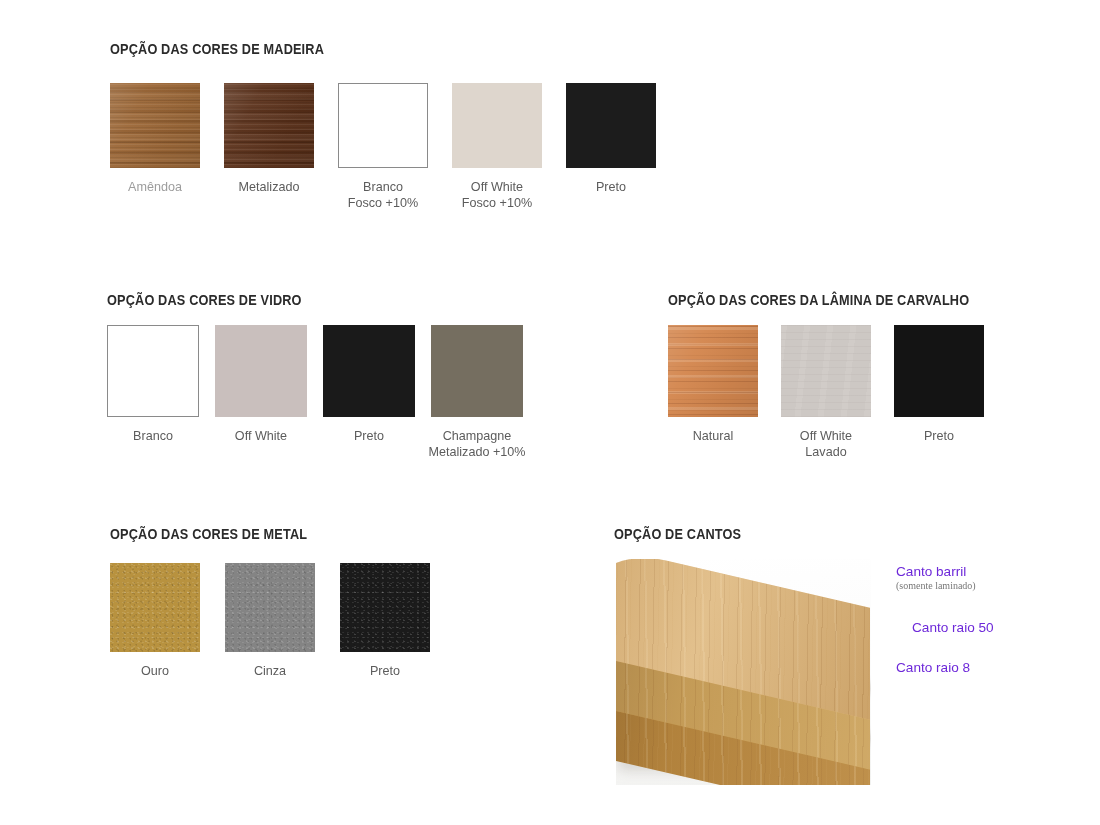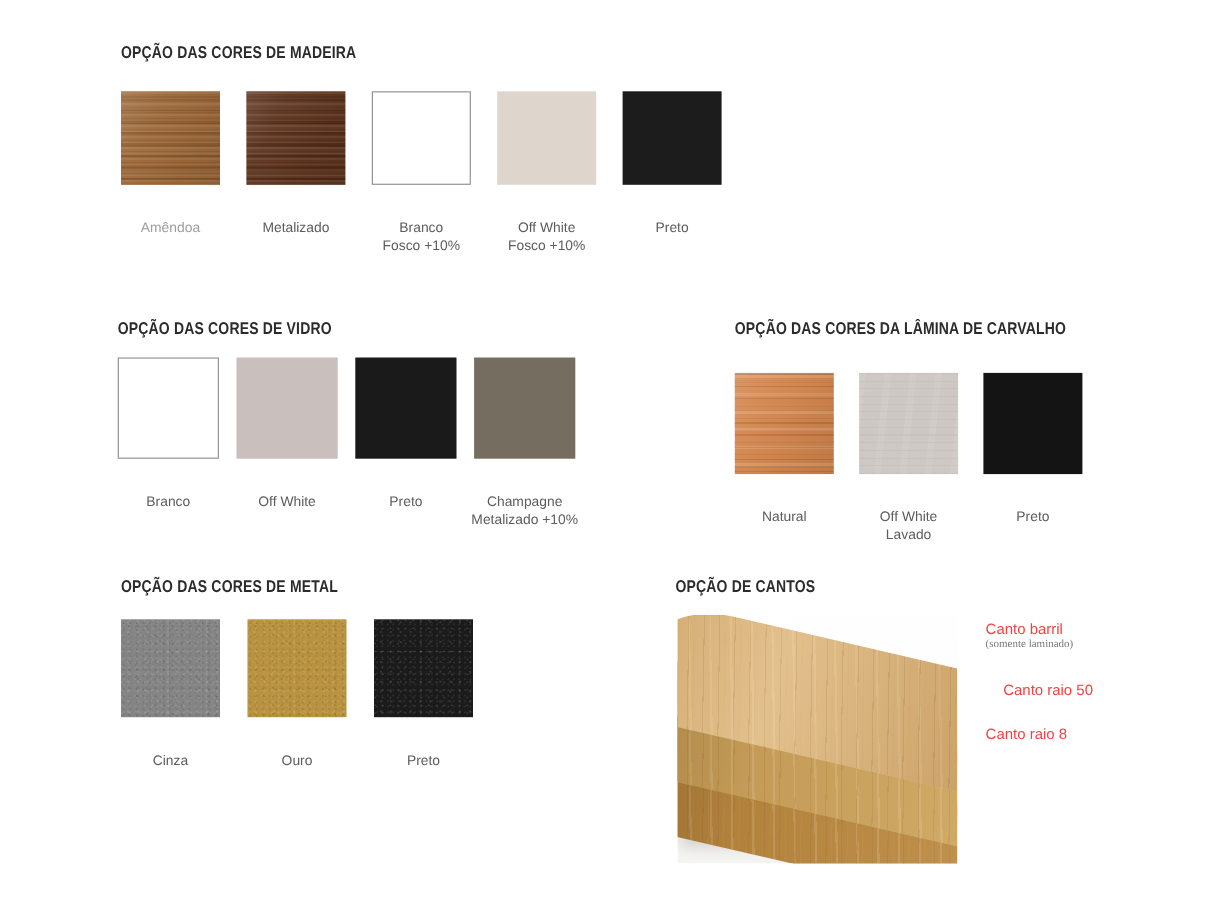--- a/index.html
+++ b/index.html
@@ -29,21 +29,20 @@
 
   .swatch-row {
     position: absolute;
     display: flex;
   }
 
   .swatch-cell {
     display: flex;
     flex-direction: column;
     align-items: center;
-    gap: 20px;
   }
 
   .chip {
     position: relative;
     overflow: hidden;
     flex: none;
   }
 
   .chip.bordered {
     box-sizing: border-box;
@@ -234,21 +233,21 @@
     filter: blur(7px);
   }
 
   .corner-legend {
     position: absolute;
   }
   .legend-item { position: absolute; }
   .legend-main {
     font-family: "Liberation Sans", sans-serif;
     font-size: 13.6px;
-    color: #ef4444;
+    color: #6d28d9;
     white-space: nowrap;
     line-height: 17px;
   }
   .legend-sub {
     font-family: Liberation Serif, serif;
     font-size: 10px;
     color: #777777;
     white-space: nowrap;
     line-height: 12px;
   }
@@ -300,46 +299,46 @@
     </div>
     <div class="swatch-cell" style="width: 92px;">
       <div class="chip " style="width: 92px; height: 92px; background: rgb(117, 110, 96);"></div>
       <div class="chip-label" style="width: 132px;">Champagne
 Metalizado +10%</div>
     </div>
   </div>
 
 <div class="section-title" style="left:668px; top:291px;">OPÇÃO DAS CORES DA LÂMINA DE CARVALHO</div>
 
-<div class="swatch-row" id="row-oak" style="left:668px; top:339px; gap:23px;">
+<div class="swatch-row" id="row-oak" style="left:668px; top:325px; gap:23px;">
     <div class="swatch-cell" style="width: 90px;">
       <div class="chip grain-oak sheen" style="width: 90px; height: 92px; background: rgb(212, 135, 79);"></div>
       <div class="chip-label" style="width: 130px;">Natural</div>
     </div>
     <div class="swatch-cell" style="width: 90px;">
       <div class="chip grain-soft" style="width: 90px; height: 92px; background: rgb(205, 200, 196);"></div>
       <div class="chip-label" style="width: 130px;">Off White
 Lavado</div>
     </div>
     <div class="swatch-cell" style="width: 90px;">
       <div class="chip " style="width: 90px; height: 92px; background: rgb(20, 20, 20);"></div>
       <div class="chip-label" style="width: 130px;">Preto</div>
     </div>
   </div>
 
 <div class="section-title" style="left:110px; top:525px;">OPÇÃO DAS CORES DE METAL</div>
 
 <div class="swatch-row" id="row-metal" style="left:110px; top:563px; gap:25px;">
     <div class="swatch-cell" style="width: 90px;">
+      <div class="chip speckle" style="width: 90px; height: 89px; background: rgb(184, 146, 63);"></div>
+      <div class="chip-label" style="width: 130px;">Ouro</div>
+    </div>
+    <div class="swatch-cell" style="width: 90px;">
       <div class="chip speckle" style="width: 90px; height: 89px; background: rgb(132, 132, 132);"></div>
       <div class="chip-label" style="width: 130px;">Cinza</div>
-    </div>
-    <div class="swatch-cell" style="width: 90px;">
-      <div class="chip speckle" style="width: 90px; height: 89px; background: rgb(184, 146, 63);"></div>
-      <div class="chip-label" style="width: 130px;">Ouro</div>
     </div>
     <div class="swatch-cell" style="width: 90px;">
       <div class="chip speckle" style="width: 90px; height: 89px; background: rgb(27, 27, 27);"></div>
       <div class="chip-label" style="width: 130px;">Preto</div>
     </div>
   </div>
 
 <div class="section-title" style="left:614px; top:525px;">OPÇÃO DE CANTOS</div>
 
 <div class="corners-photo" style="left:616px; top:559px; width:255px; height:226px;">

